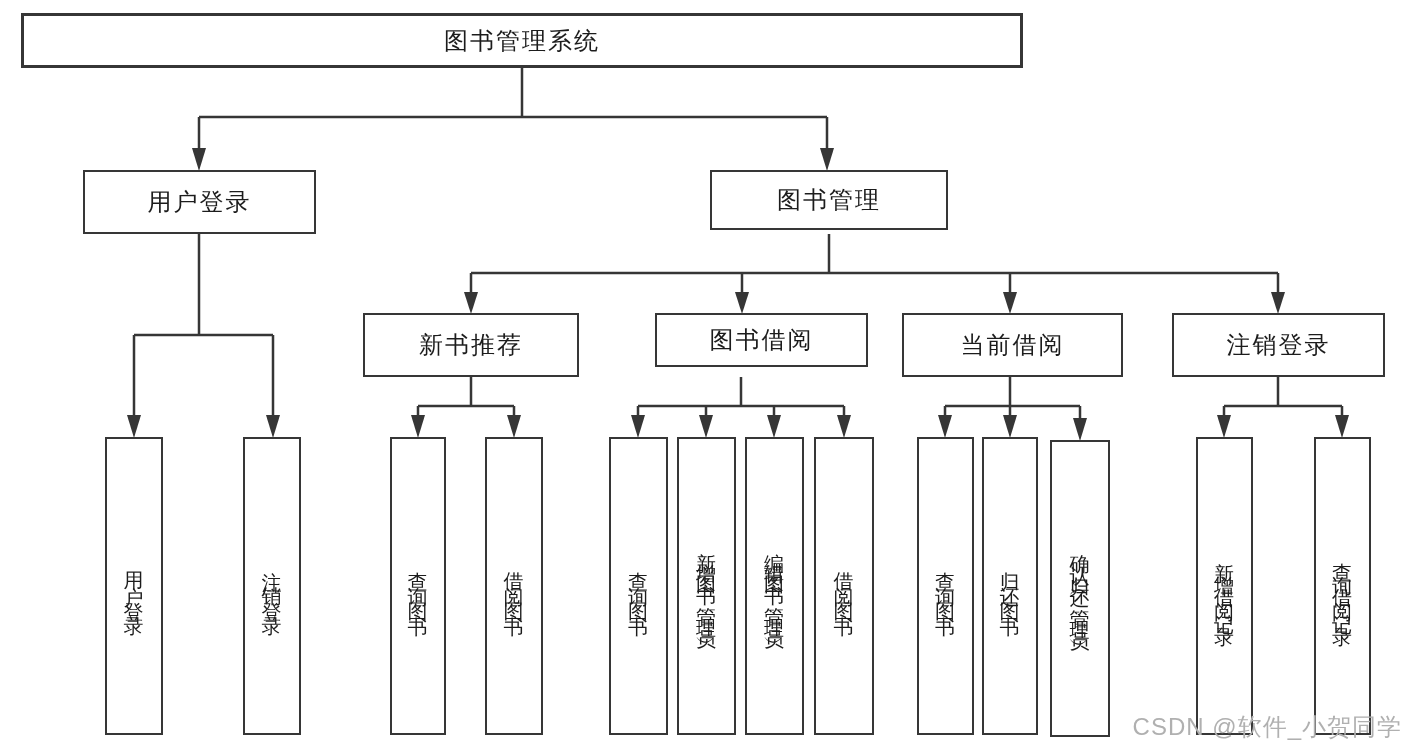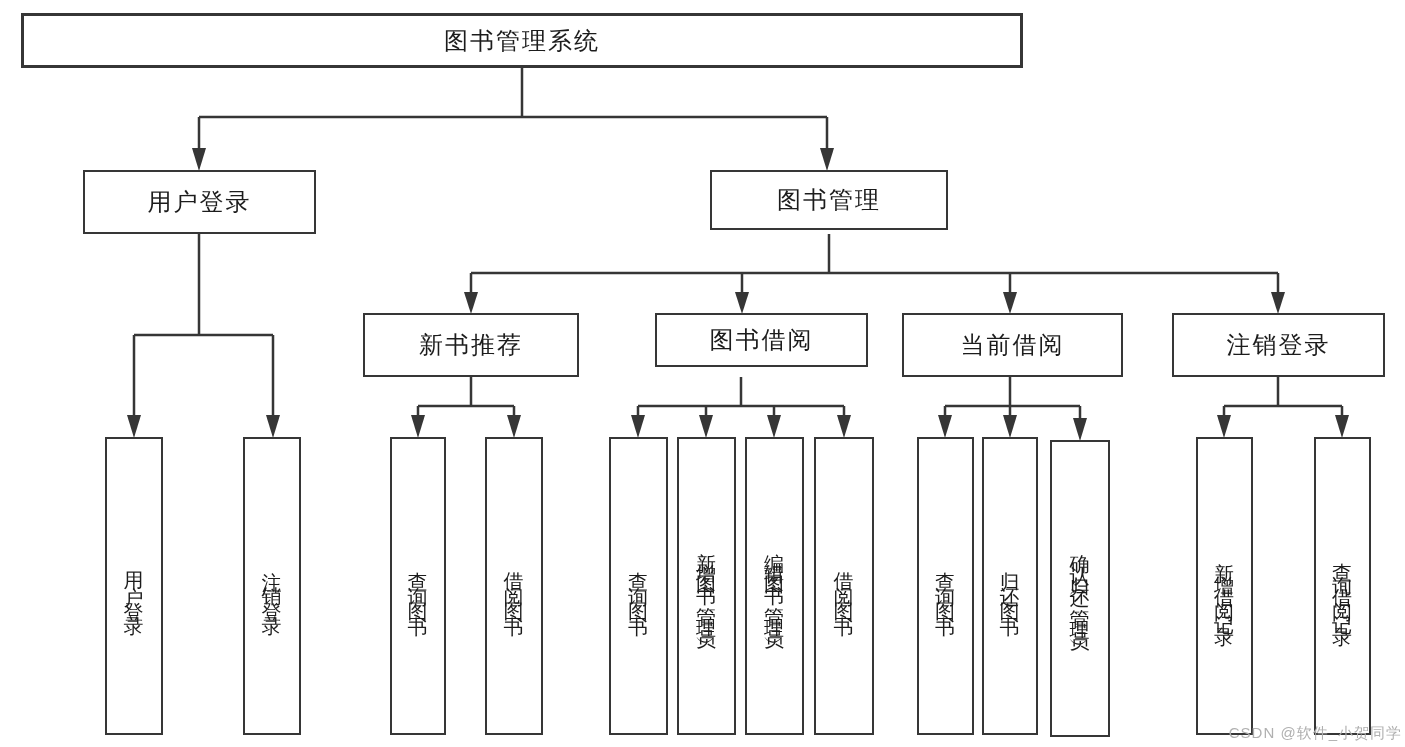--- a/index.html
+++ b/index.html
@@ -33,21 +33,21 @@
     font-size:20px;
     color:#1c1c1c;
     line-height:1;
   }
   .vlabel.len4{letter-spacing:15px;}
   .vlabel.len6{letter-spacing:13px;}
   .vlabel.len9{letter-spacing:11px;}
   #watermark{
     position:absolute;
     right:3px;bottom:4px;
-    font-size:15px;
+    font-size:24px;
     letter-spacing:1px;
     color:#b0b0b0;
     z-index:3;
     white-space:nowrap;
   }
 </style>
 </head>
 <body>
 
 <div id="stage">

